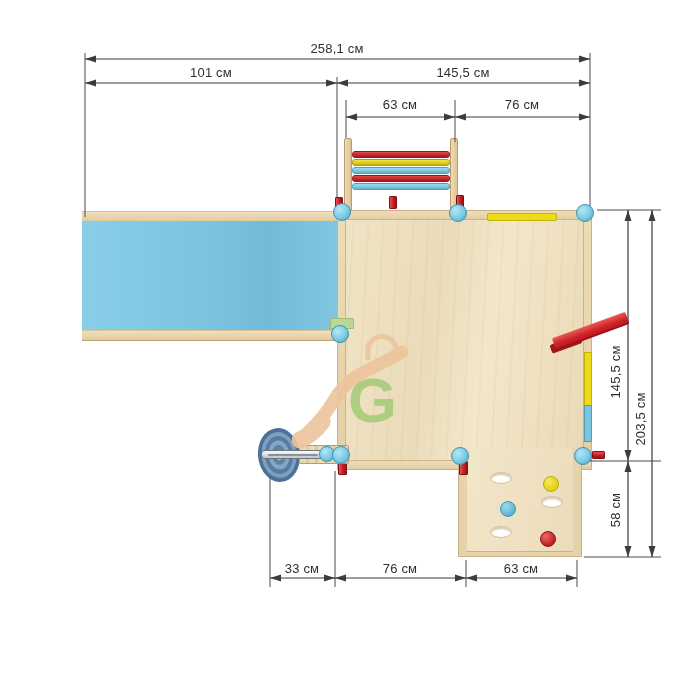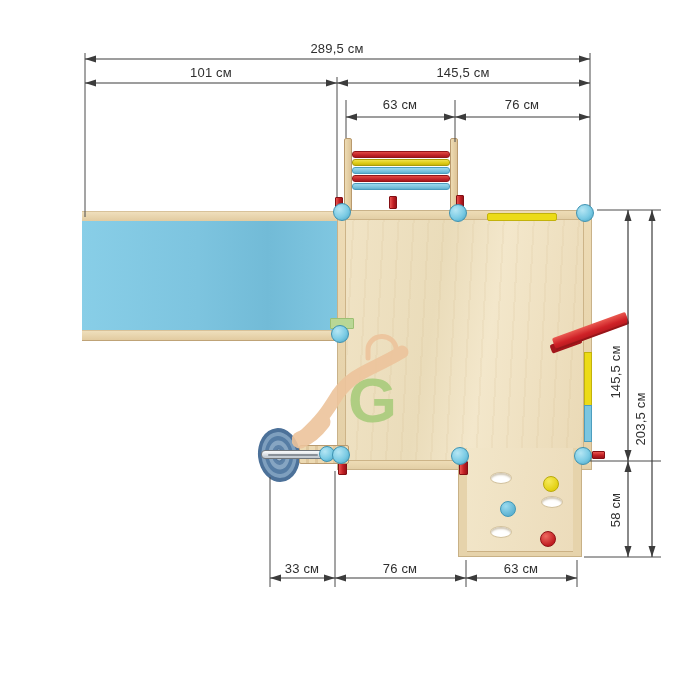--- a/index.html
+++ b/index.html
@@ -229,21 +229,21 @@
       <line x1="455" y1="117" x2="590" y2="117" marker-start="url(#arr-s)" marker-end="url(#arr-e)"></line>
       <line x1="628" y1="210" x2="628" y2="461" marker-start="url(#arr-s)" marker-end="url(#arr-e)"></line>
       <line x1="628" y1="461" x2="628" y2="557" marker-start="url(#arr-s)" marker-end="url(#arr-e)"></line>
       <line x1="652" y1="210" x2="652" y2="557" marker-start="url(#arr-s)" marker-end="url(#arr-e)"></line>
       <line x1="270" y1="578" x2="335" y2="578" marker-start="url(#arr-s)" marker-end="url(#arr-e)"></line>
       <line x1="335" y1="578" x2="466" y2="578" marker-start="url(#arr-s)" marker-end="url(#arr-e)"></line>
       <line x1="466" y1="578" x2="577" y2="578" marker-start="url(#arr-s)" marker-end="url(#arr-e)"></line>
     </g>
   </svg>
 
-  <div class="dim-label" id="lab-top-total">289,5 см</div>
+  <div class="dim-label" id="lab-top-total">258,1 см</div>
   <div class="dim-label" id="lab-top-left">101 см</div>
   <div class="dim-label" id="lab-top-right">145,5 см</div>
   <div class="dim-label" id="lab-top-ladder">63 см</div>
   <div class="dim-label" id="lab-top-ladder-right">76 см</div>
   <div class="dim-label vlabel" id="lab-right-platform">145,5 см</div>
   <div class="dim-label vlabel" id="lab-right-total">203,5 см</div>
   <div class="dim-label vlabel" id="lab-right-wall">58 см</div>
   <div class="dim-label" id="lab-bottom-wheel">33 см</div>
   <div class="dim-label" id="lab-bottom-middle">76 см</div>
   <div class="dim-label" id="lab-bottom-wall">63 см</div>

